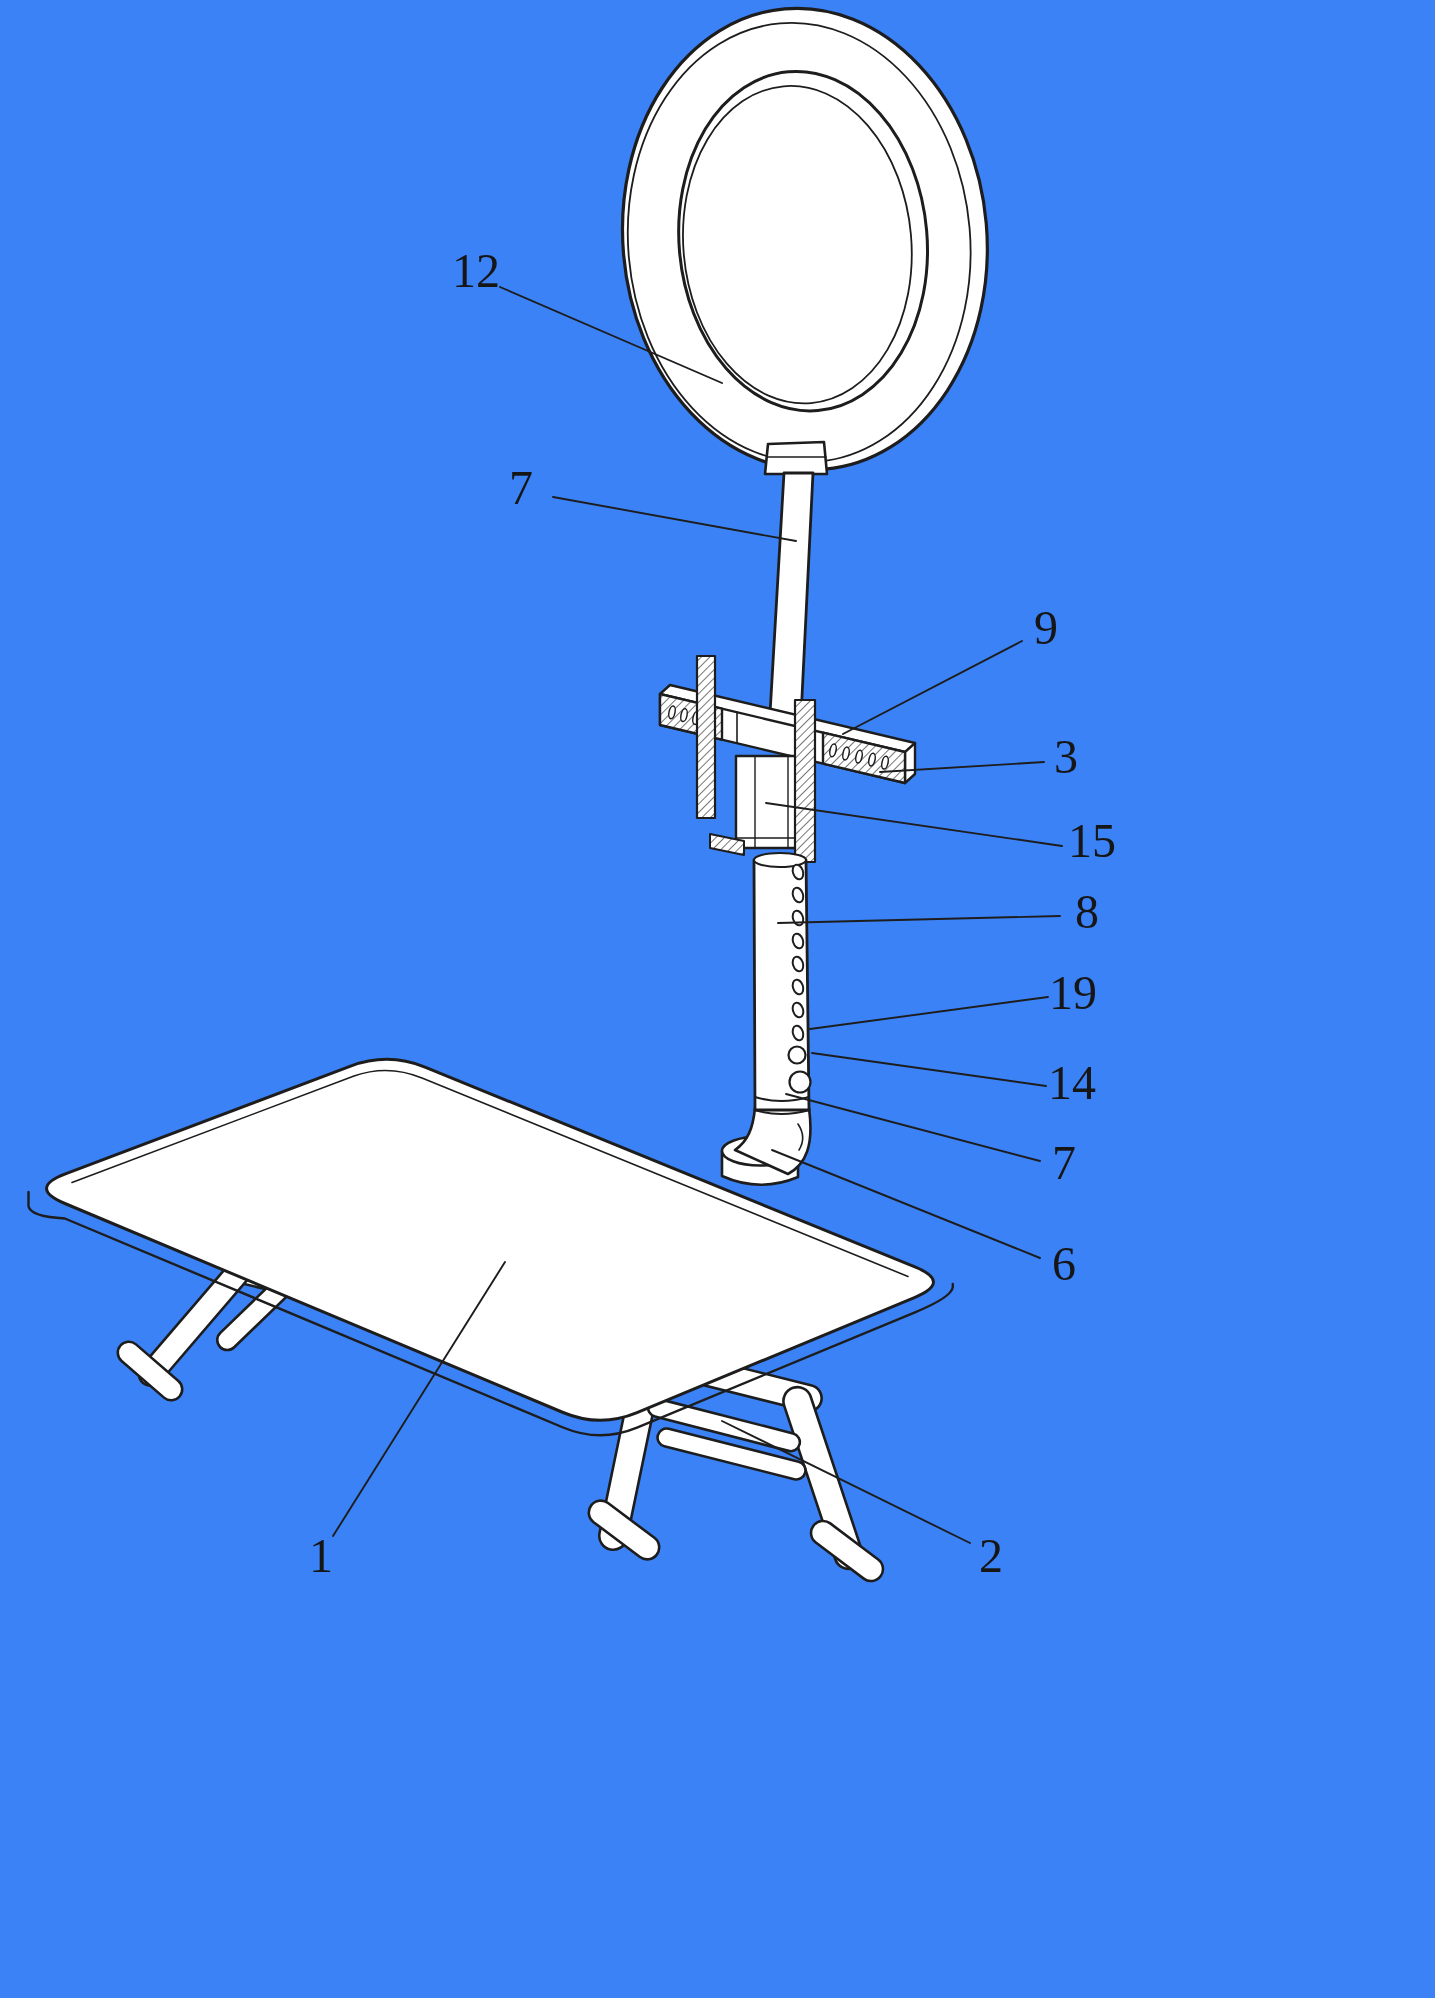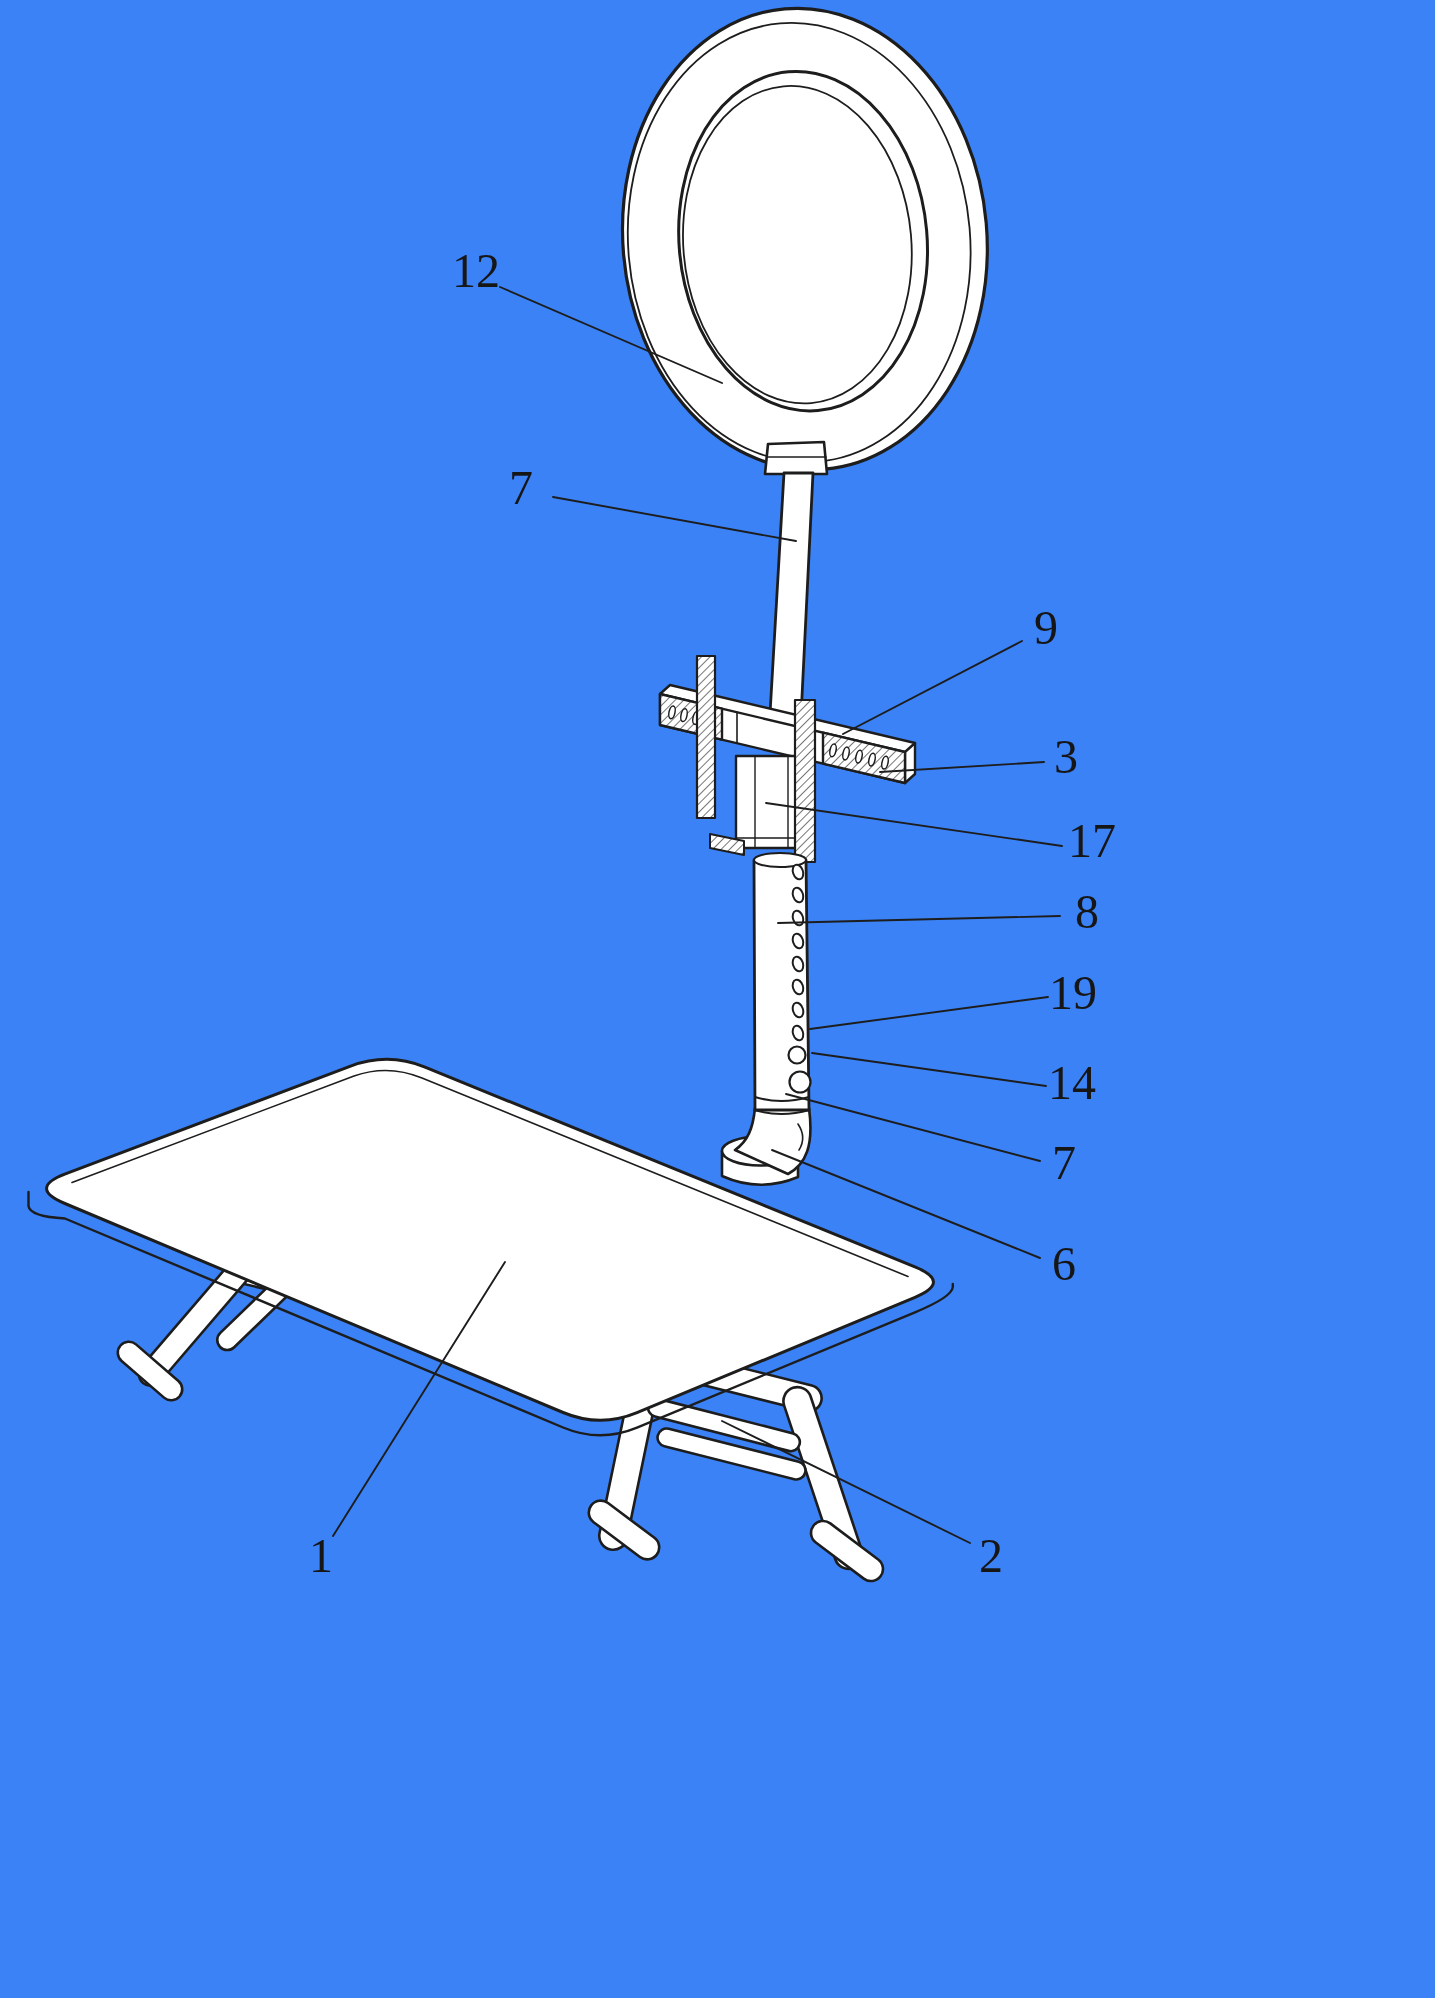--- a/index.html
+++ b/index.html
@@ -165,21 +165,21 @@
       <path d="M 970 1543 L 722 1421"></path>
     </g>
 
   </g>
 </svg>
 
 <div class="ref-label" style="left:476px; top:271px;">12</div>
 <div class="ref-label" style="left:521px; top:488px;">7</div>
 <div class="ref-label" style="left:1046px; top:628px;">9</div>
 <div class="ref-label" style="left:1066px; top:757px;">3</div>
-<div class="ref-label" style="left:1092px; top:841px;">17</div>
+<div class="ref-label" style="left:1092px; top:841px;">15</div>
 <div class="ref-label" style="left:1087px; top:912px;">8</div>
 <div class="ref-label" style="left:1073px; top:993px;">19</div>
 <div class="ref-label" style="left:1072px; top:1083px;text-align:center;">14</div>
 <div class="ref-label" style="left:1064px; top:1163px;">7</div>
 <div class="ref-label" style="left:1064px; top:1264px;">6</div>
 <div class="ref-label" style="left:321px; top:1556px;">1</div>
 <div class="ref-label" style="left:991px; top:1556px;">2</div>
 
 </div>
 

